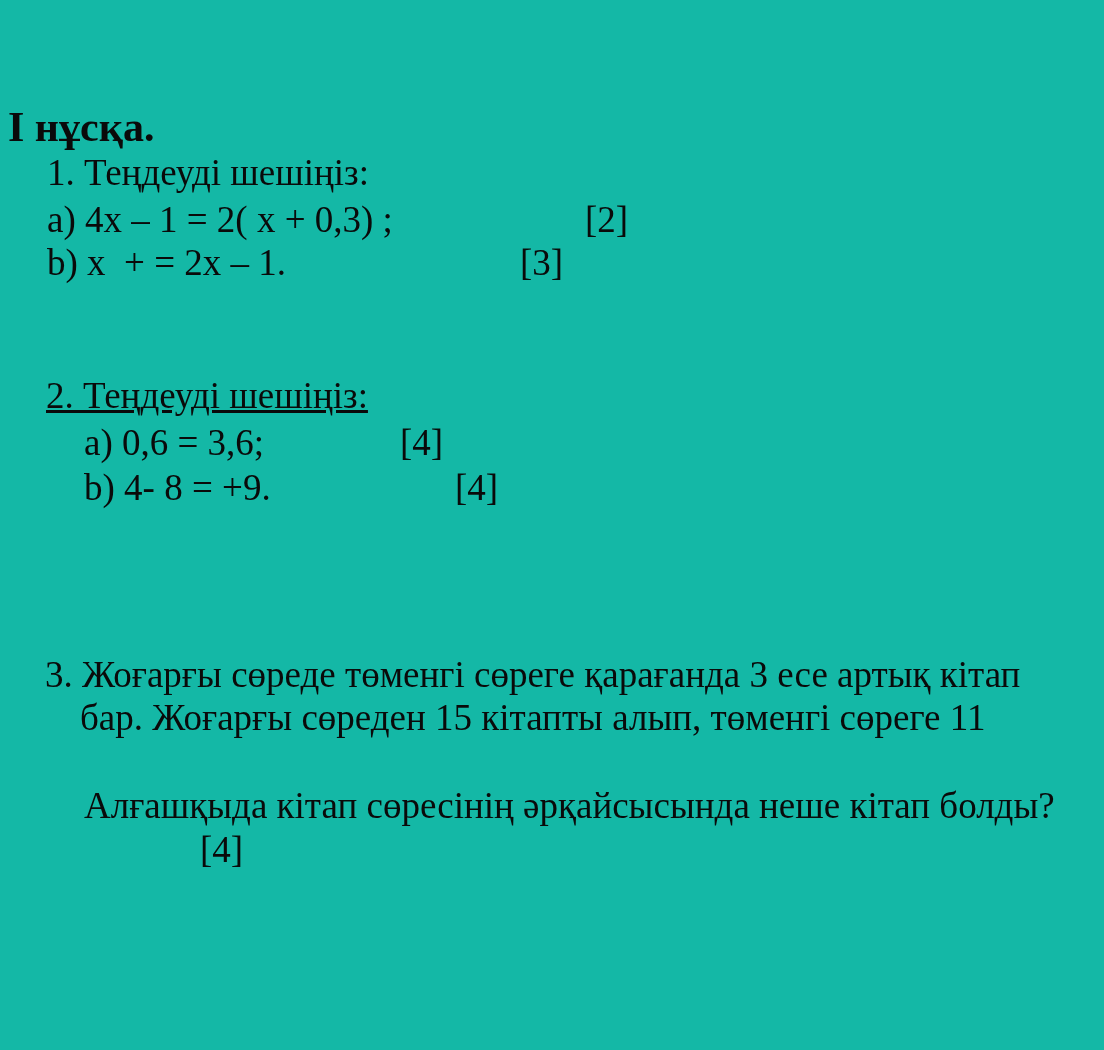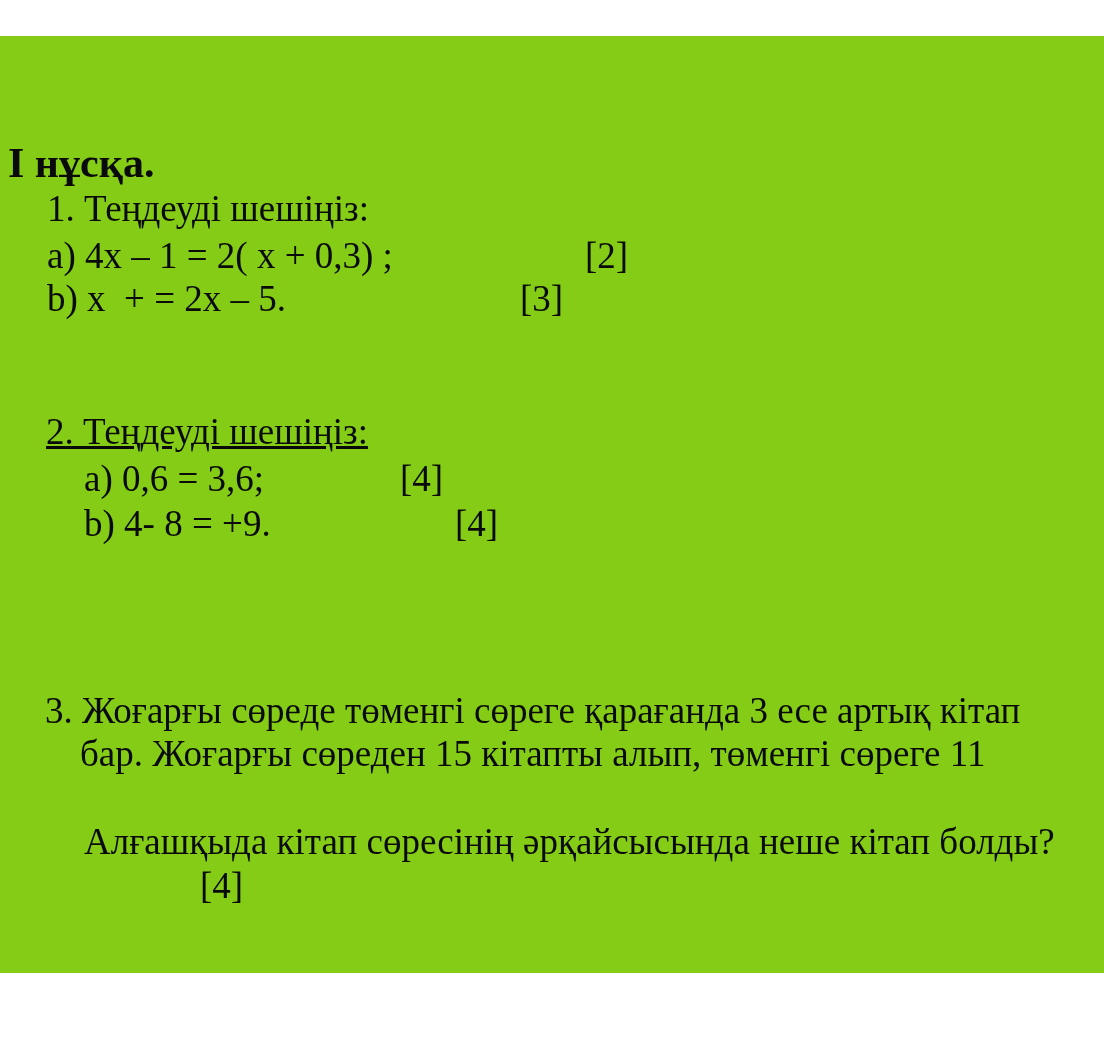--- a/index.html
+++ b/index.html
@@ -3,28 +3,27 @@
 <meta charset="utf-8">
 <style>
   html, body {
     margin: 0;
     padding: 0;
     background: #ffffff;
   }
   .page {
     position: relative;
     width: 1104px;
-    height: 937px;
-    background: #84cc16;
+    height: 1050px;
+    background: #14b8a6;
     color: #0a0a0a;
     font-family: "Liberation Serif", "DejaVu Serif", serif;
     font-size: 37px;
     line-height: 45px;
     overflow: hidden;
-    margin-top: 36px;
   }
   .line {
     position: absolute;
     white-space: pre;
   }
   .title {
     font-weight: bold;
     font-size: 42px;
   }
   .mark {
@@ -37,21 +36,21 @@
 
 <div class="page">
 
   <div class="line title" style="left:8px; top:105px;">І нұсқа.</div>
 
   <div class="line" style="left:47px; top:150px;">1. Теңдеуді шешіңіз:</div>
 
   <div class="line" style="left:47px; top:197px;text-align:center;">a) 4x – 1 = 2( x + 0,3) ;</div>
   <div class="mark" style="left:585px; top:197px;">[2]</div>
 
-  <div class="line" style="left:47px; top:240px;">b) x  + = 2x – 5.</div>
+  <div class="line" style="left:47px; top:240px;">b) x  + = 2x – 1.</div>
   <div class="mark" style="left:520px; top:240px;">[3]</div>
 
   <div class="line" style="left:46px; top:373px;text-decoration:underline;">2. Теңдеуді шешіңіз:</div>
 
   <div class="line" style="left:84px; top:420px;">a) 0,6 = 3,6;</div>
   <div class="mark" style="left:400px; top:420px;">[4]</div>
 
   <div class="line" style="left:84px; top:465px;">b) 4- 8 = +9.</div>
   <div class="mark" style="left:455px; top:465px;">[4]</div>
 

